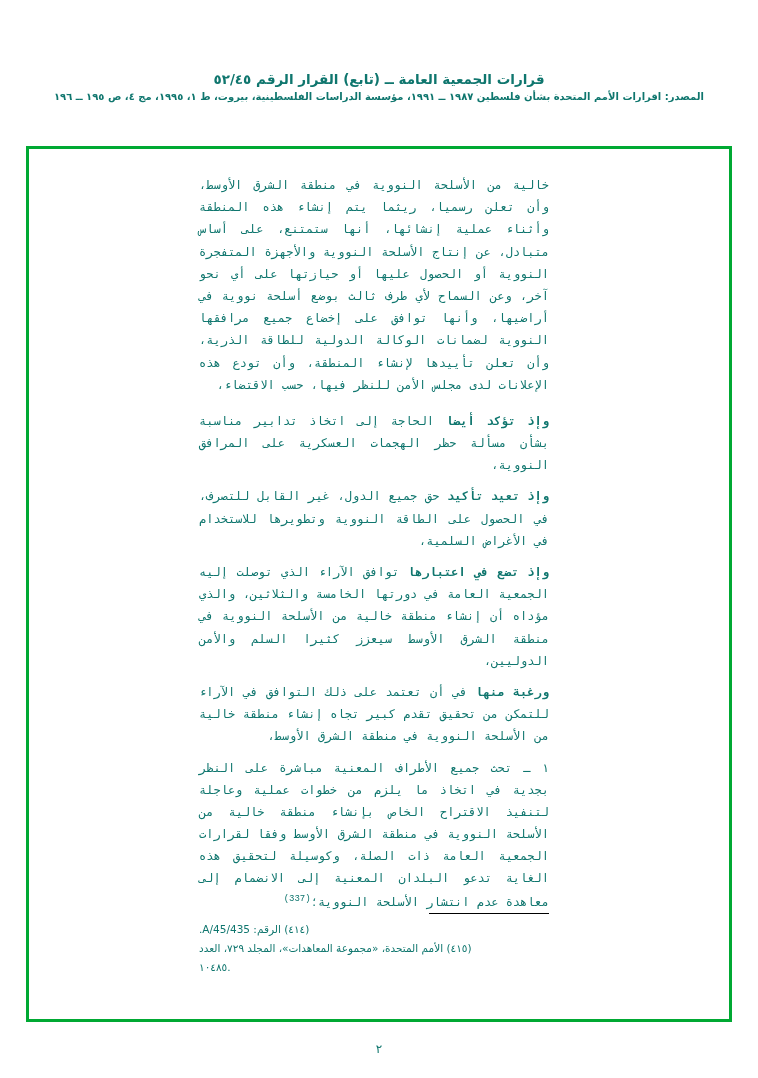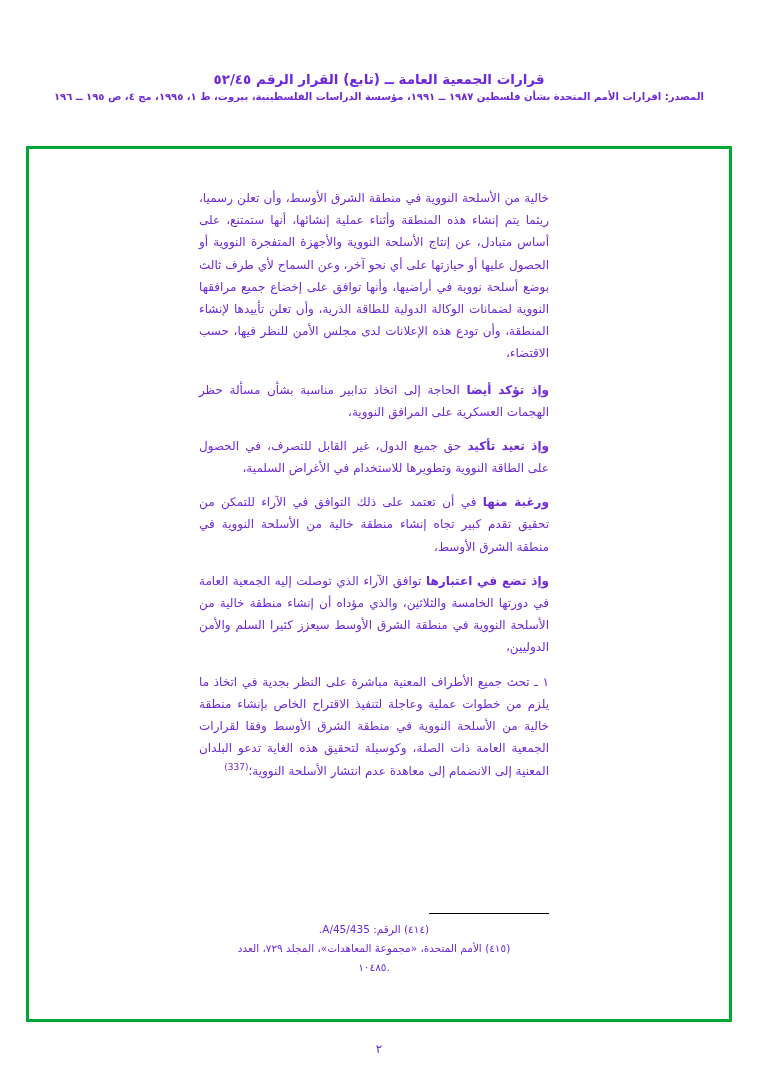--- a/index.html
+++ b/index.html
@@ -6,21 +6,21 @@
     margin: 0;
     padding: 0;
     background: #ffffff;
   }
   .page {
     position: relative;
     width: 758px;
     height: 1078px;
     background: #ffffff;
     font-family: "DejaVu Sans", sans-serif;
-    color: #6d28d9;
+    color: #0f766e;
     overflow: hidden;
   }
 
   
   .doc-header {
     position: absolute;
     top: 70px;
     left: 0;
     right: 0;
     text-align: center;
@@ -57,23 +57,24 @@
     position: absolute;
     top: 26px;
     right: 180px;
     width: 350px;
     direction: rtl;
     text-align: justify;
     font-size: 12px;
     line-height: 1.85;
   }
   .content p {
-    margin: 12px 0 9px 0;
+    margin: 0 0 9px 0;
     text-align: justify;
     text-align-last: right;
+    font-family: Liberation Mono, monospace;
   }
   .content p.first {
     margin-bottom: 14px;
   }
   .lead {
     font-weight: bold;
   }
   .sup {
     font-size: 9px;
     vertical-align: super;
@@ -90,21 +91,21 @@
     line-height: 1.8;
   }
   .fn-rule {
     width: 120px;
     height: 1px;
     background: #000;
     margin: 0 0 6px auto;
   }
   .footnotes p {
     margin: 0;
-    text-align: center;
+    text-align: left;
   }
   .fn-last {
     text-align: right;
     direction: ltr;
   }
 
   
   .page-number {
     position: absolute;
     bottom: 22px;
@@ -128,23 +129,23 @@
   <div class="frame">
 
     <div class="content">
 
       <p class="first"><span>خالية من الأسلحة النووية في منطقة الشرق الأوسط، وأن تعلن رسميا، ريثما يتم إنشاء هذه المنطقة وأثناء عملية إنشائها، أنها ستمتنع، على أساس متبادل، عن إنتاج الأسلحة النووية والأجهزة المتفجرة النووية أو الحصول عليها أو حيازتها على أي نحو آخر، وعن السماح لأي طرف ثالث بوضع أسلحة نووية في أراضيها، وأنها توافق على إخضاع جميع مرافقها النووية لضمانات الوكالة الدولية للطاقة الذرية، وأن تعلن تأييدها لإنشاء المنطقة، وأن تودع هذه الإعلانات لدى مجلس الأمن للنظر فيها، حسب الاقتضاء،</span></p>
 
       <p><span class="lead">وإذ تؤكد أيضا</span><span> الحاجة إلى اتخاذ تدابير مناسبة بشأن مسألة حظر الهجمات العسكرية على المرافق النووية،</span></p>
 
       <p><span class="lead">وإذ تعيد تأكيد</span><span> حق جميع الدول، غير القابل للتصرف، في الحصول على الطاقة النووية وتطويرها للاستخدام في الأغراض السلمية،</span></p>
 
+      <p><span class="lead">وإذ تضع في اعتبارها</span><span> توافق الآراء الذي توصلت إليه الجمعية العامة في دورتها الخامسة والثلاثين، والذي مؤداه أن إنشاء منطقة خالية من الأسلحة النووية في منطقة الشرق الأوسط سيعزز كثيرا السلم والأمن الدوليين،</span></p>
+
       <p><span class="lead">ورغبة منها</span><span> في أن تعتمد على ذلك التوافق في الآراء للتمكن من تحقيق تقدم كبير تجاه إنشاء منطقة خالية من الأسلحة النووية في منطقة الشرق الأوسط،</span></p>
-
-      <p><span class="lead">وإذ تضع في اعتبارها</span><span> توافق الآراء الذي توصلت إليه الجمعية العامة في دورتها الخامسة والثلاثين، والذي مؤداه أن إنشاء منطقة خالية من الأسلحة النووية في منطقة الشرق الأوسط سيعزز كثيرا السلم والأمن الدوليين،</span></p>
 
 
       <p><span>١ ـ تحث جميع الأطراف المعنية مباشرة على النظر بجدية في اتخاذ ما يلزم من خطوات عملية وعاجلة لتنفيذ الاقتراح الخاص بإنشاء منطقة خالية من الأسلحة النووية في منطقة الشرق الأوسط وفقا لقرارات الجمعية العامة ذات الصلة، وكوسيلة لتحقيق هذه الغاية تدعو البلدان المعنية إلى الانضمام إلى معاهدة عدم انتشار الأسلحة النووية؛</span><span class="sup">(337)</span></p>
 
     </div>
 
     <div class="footnotes">
       <div class="fn-rule"></div>
       <p>(٤١٤) الرقم: A/45/435.</p>
       <p>(٤١٥) الأمم المتحدة، «مجموعة المعاهدات»، المجلد ٧٢٩، العدد</p>

